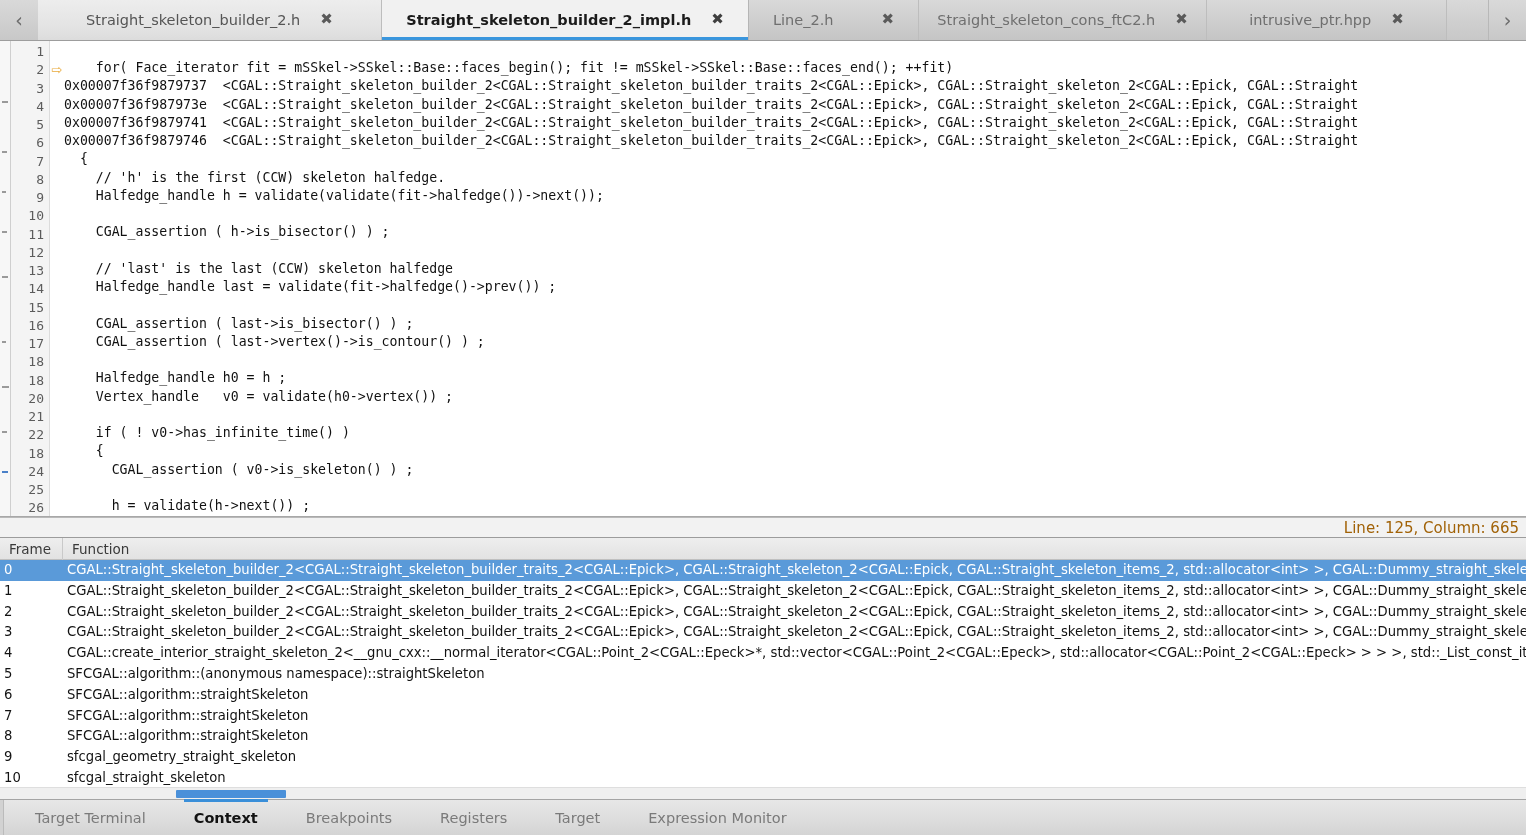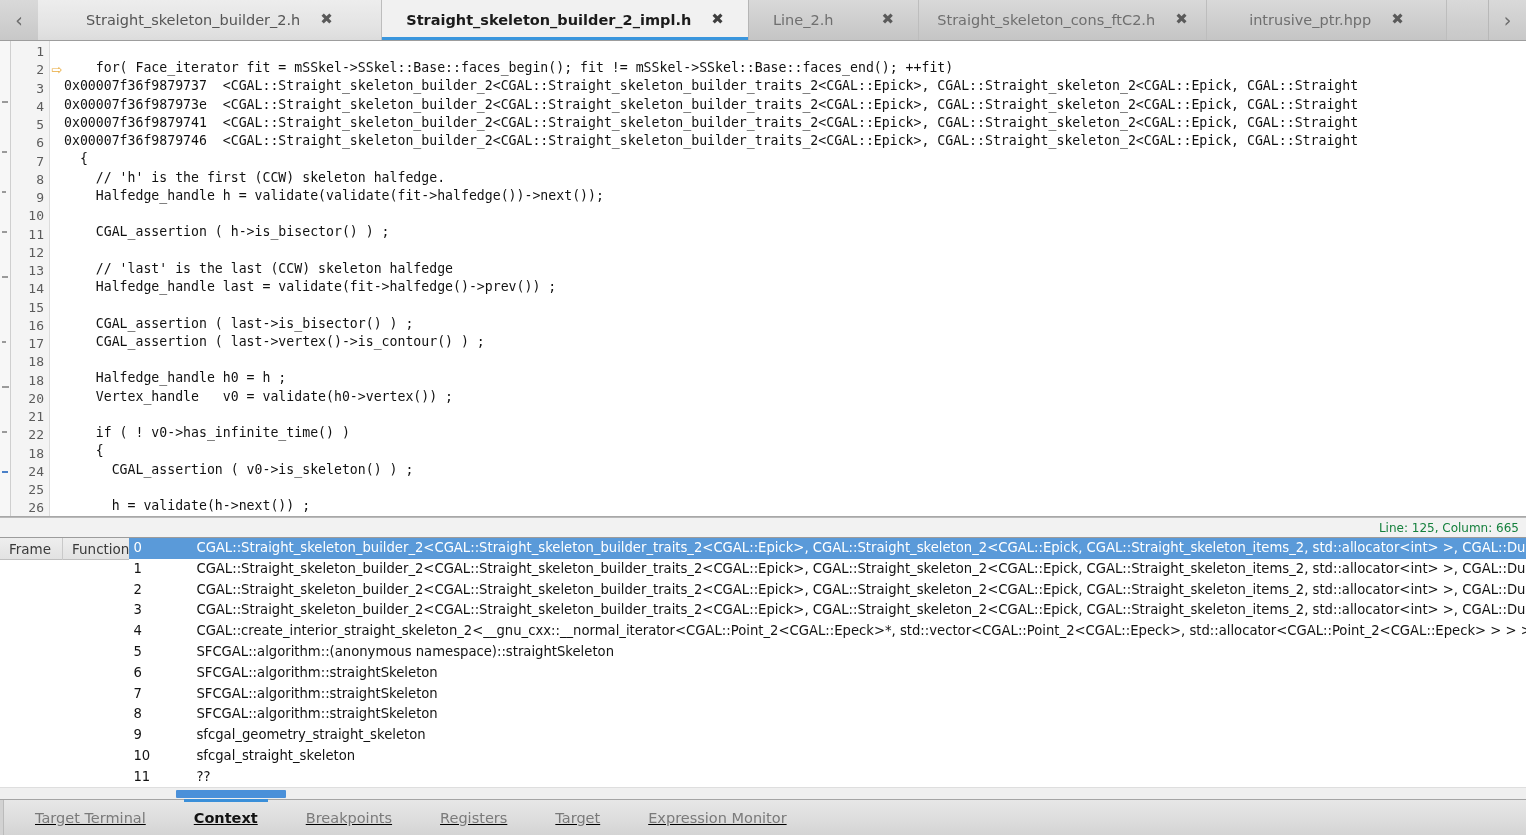--- a/index.html
+++ b/index.html
@@ -155,31 +155,31 @@
 
   
   .editor-status {
     flex: 0 0 21px;
     background: #f2f2f2;
     border-top: 1px solid #b9b9b9;
     border-bottom: 1px solid #9c9c9c;
     display: flex;
     align-items: center;
     justify-content: flex-end;
-    font-size: 12px;
-    color: #15803d;
+    font-size: 15px;
+    color: #a16207;
     padding-right: 7px;
     font-family: "DejaVu Sans", sans-serif;
   }
 
   
   .stack {
     flex: 1 1 auto;
     display: flex;
-    flex-direction: row;
+    flex-direction: column;
     background: #ffffff;
     overflow: hidden;
     position: relative;
   }
   .stack-head {
     display: flex;
     height: 22px;
     flex: 0 0 22px;
     background: linear-gradient(to bottom,#eeeeee,#e2e2e2);
     border-bottom: 1px solid #bfbfbf;
@@ -246,21 +246,20 @@
 
   
   .bottombar {
     flex: 0 0 36px;
     background: linear-gradient(to bottom, #e7e7e7 0%, #dcdcdc 60%, #d4d4d4 100%);
     border-top: 1px solid #a4a4a4;
     display: flex;
     align-items: stretch;
     padding-left: 11px;
     position: relative;
-    text-decoration: underline;
   }
   .btab {
     display: flex;
     align-items: center;
     padding: 0 24px;
     font-size: 14.5px;
     color: #7a7a7a;
     white-space: nowrap;
     position: relative;
   }

